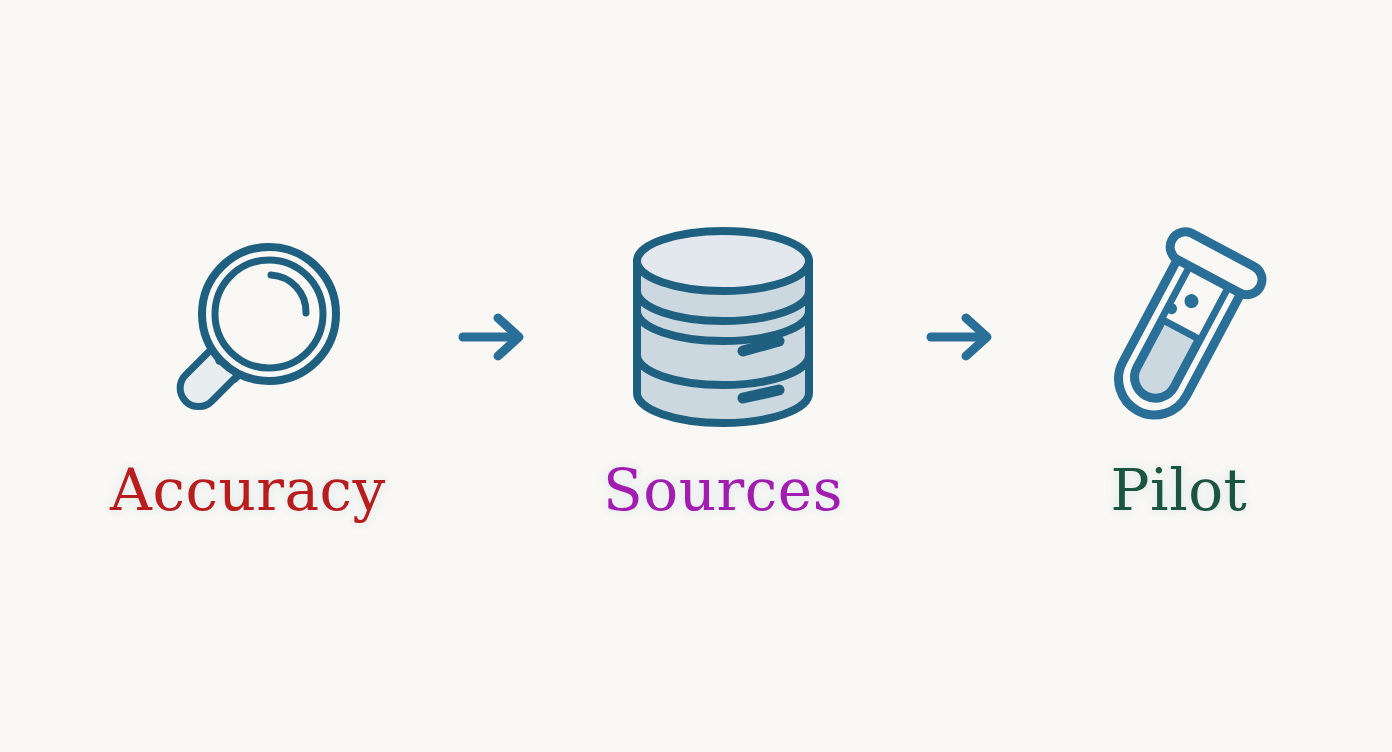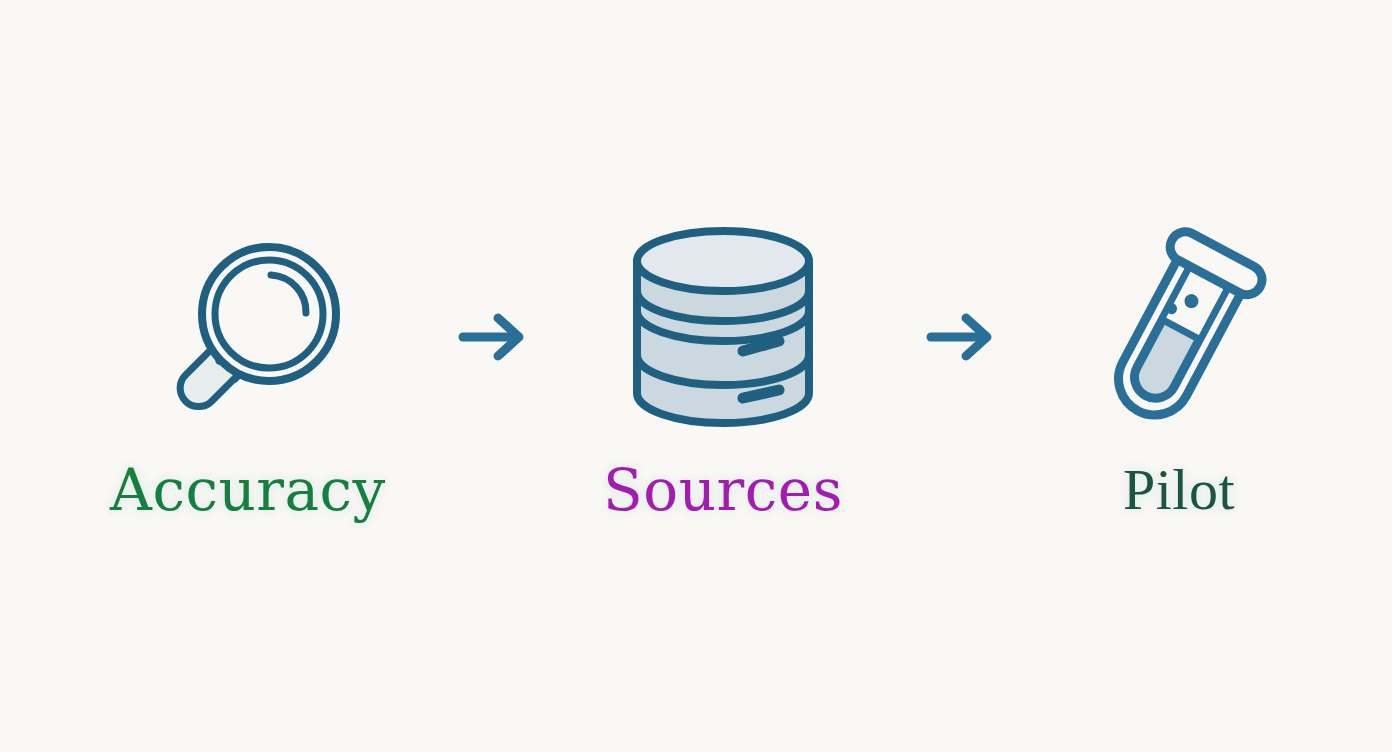--- a/index.html
+++ b/index.html
@@ -54,23 +54,23 @@
     letter-spacing: 0.5px;
     line-height: 1;
     white-space: nowrap;
     text-shadow:
        0 0 2px #eef2f2,
        0 0 6px #e7eeee,
        0 0 12px #e4eded,
        0 0 18px #e9f0f0;
   }
 
-  .label-accuracy { color: #15803d; }
+  .label-accuracy { color: #b91c1c; }
   .label-sources  { color: #a21caf; }
-  .label-pilot    { color: #1b5440; font-family: Liberation Serif, serif; }
+  .label-pilot    { color: #1b5440; }
 
   .arrow-wrap {
     display: flex;
     align-items: center;
     justify-content: center;
     line-height: 0;
     margin-bottom: 78px;
   }
 
   

